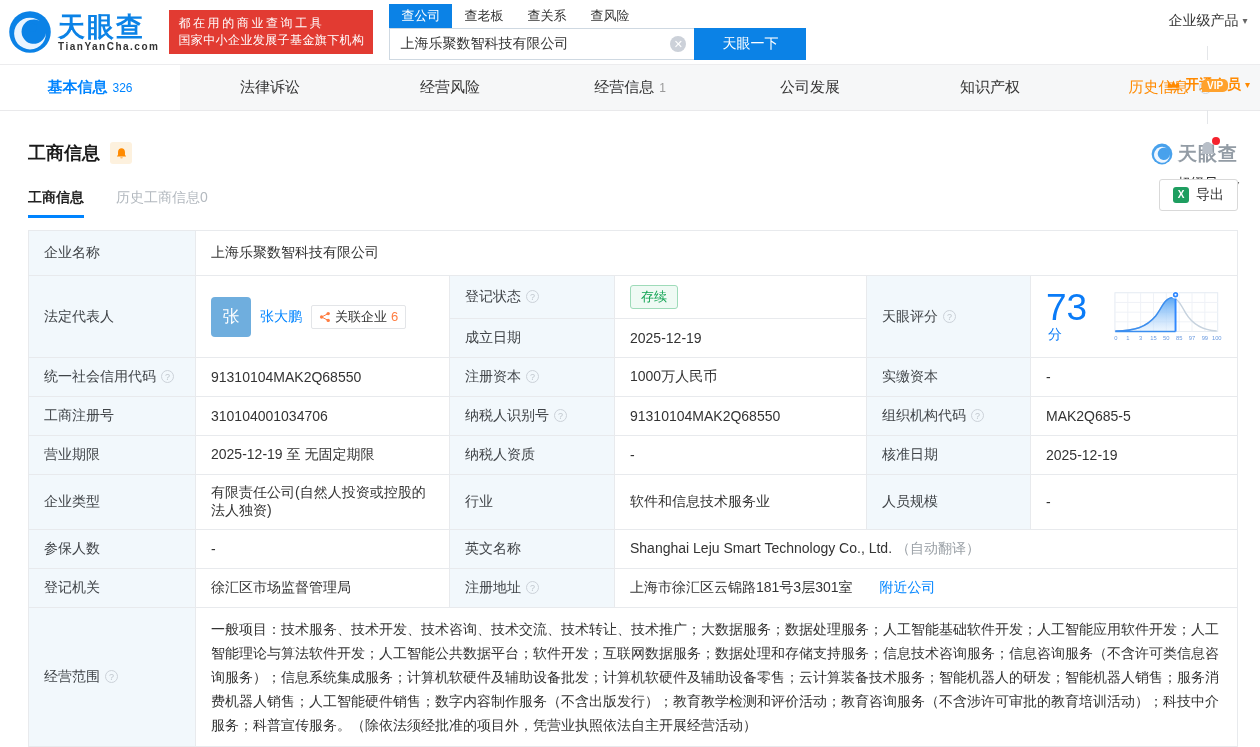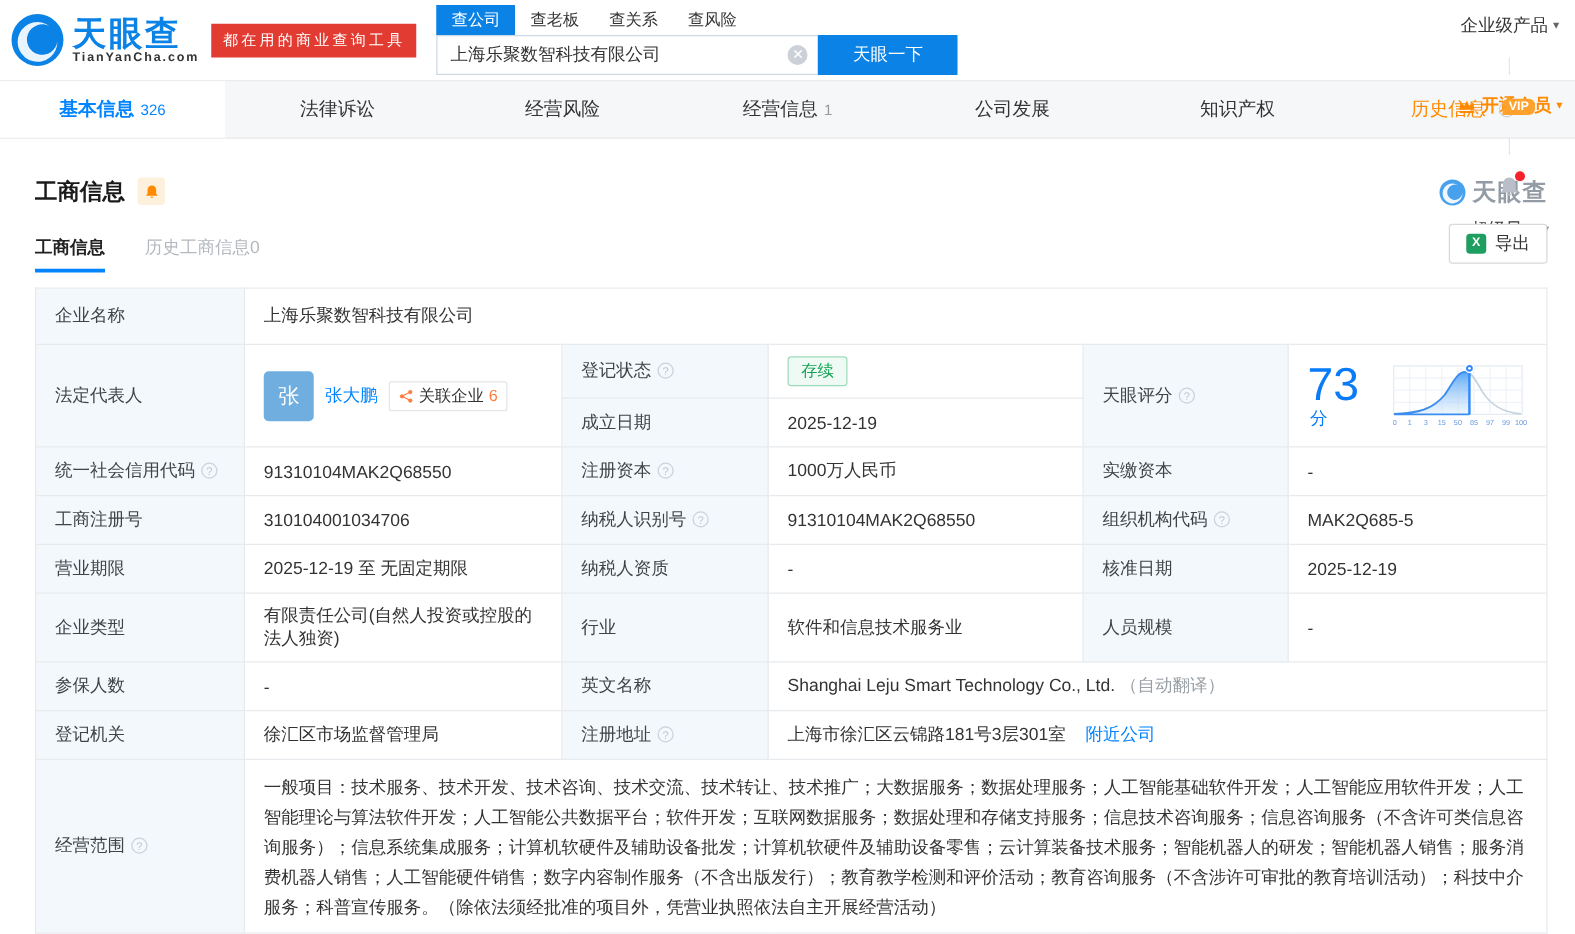--- a/index.html
+++ b/index.html
@@ -113,20 +113,21 @@
       <path d="M26 9 A13 13 0 1 0 31 19 A10 10 0 1 1 26 9 Z" fill="#eaf4ff"></path>
       <circle cx="20.5" cy="14.5" r="3.2" fill="#0b82e6"></circle>
     </svg>
     <div>
       <div class="logo-cn">天眼查</div>
       <div class="logo-en">TianYanCha.com</div>
     </div>
   </div>
   <div class="slogan">
     <div class="l1">都在用的商业查询工具</div>
+    <div class="l2">国家中小企业发展子基金旗下机构</div>
   </div>
   <div class="search-block">
     <div class="search-tabs">
       <div class="stab active">查公司</div>
       <div class="stab">查老板</div>
       <div class="stab">查关系</div>
       <div class="stab">查风险</div>
     </div>
     <div class="search-row">
       <div class="search-input-wrap">
@@ -366,21 +367,21 @@
           <span>Shanghai Leju Smart Technology Co., Ltd.</span>
           <span class="gray-note">（自动翻译）</span>
         </td>
       </tr>
       <tr class="r-std">
         <td class="lbl"><span>登记机关</span></td>
         <td class="val"><span>徐汇区市场监督管理局</span></td>
         <td class="lbl"><span>注册地址</span><span class="q"></span></td>
         <td class="val" colspan="3">
           <span>上海市徐汇区云锦路181号3层301室</span>
-          <a class="blue-link" style="margin-left:12px;">附近公司</a>
+          <a class="blue-link" style="margin-left:23px;">附近公司</a>
         </td>
       </tr>
       <tr>
         <td class="lbl"><span>经营范围</span><span class="q"></span></td>
         <td class="val scope-cell" colspan="5"><span>一般项目：技术服务、技术开发、技术咨询、技术交流、技术转让、技术推广；大数据服务；数据处理服务；人工智能基础软件开发；人工智能应用软件开发；人工智能理论与算法软件开发；人工智能公共数据平台；软件开发；互联网数据服务；数据处理和存储支持服务；信息技术咨询服务；信息咨询服务（不含许可类信息咨询服务）；信息系统集成服务；计算机软硬件及辅助设备批发；计算机软硬件及辅助设备零售；云计算装备技术服务；智能机器人的研发；智能机器人销售；服务消费机器人销售；人工智能硬件销售；数字内容制作服务（不含出版发行）；教育教学检测和评价活动；教育咨询服务（不含涉许可审批的教育培训活动）；科技中介服务；科普宣传服务。（除依法须经批准的项目外，凭营业执照依法自主开展经营活动）</span></td>
       </tr>
     </tbody>
   </table>
 </main>
 

